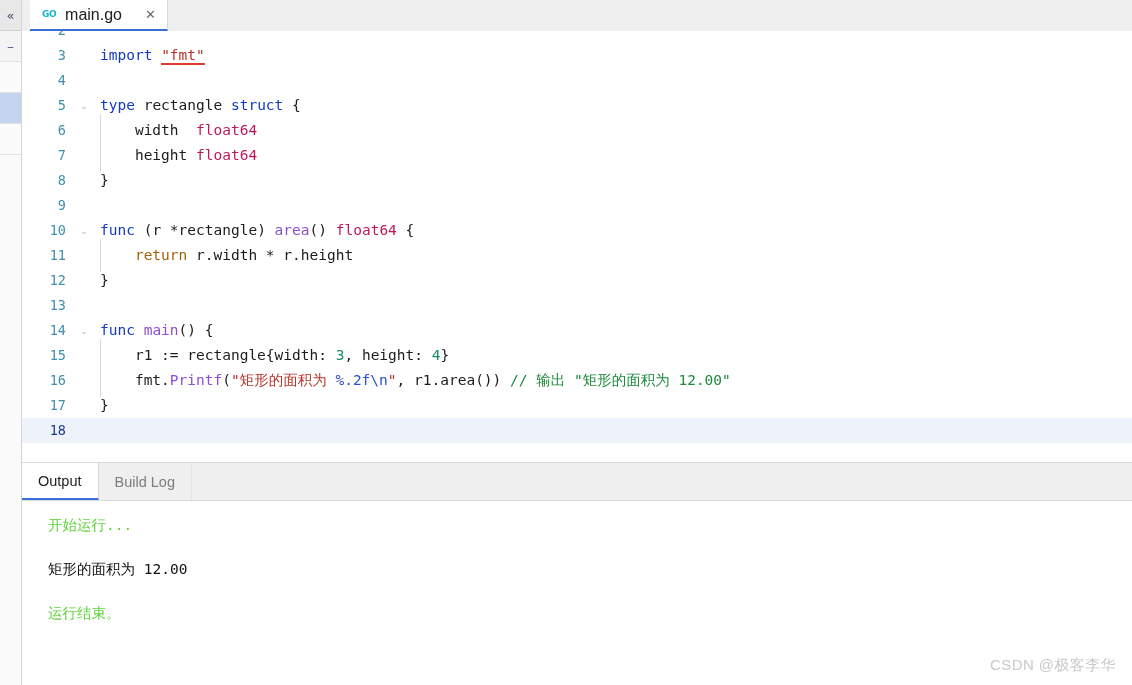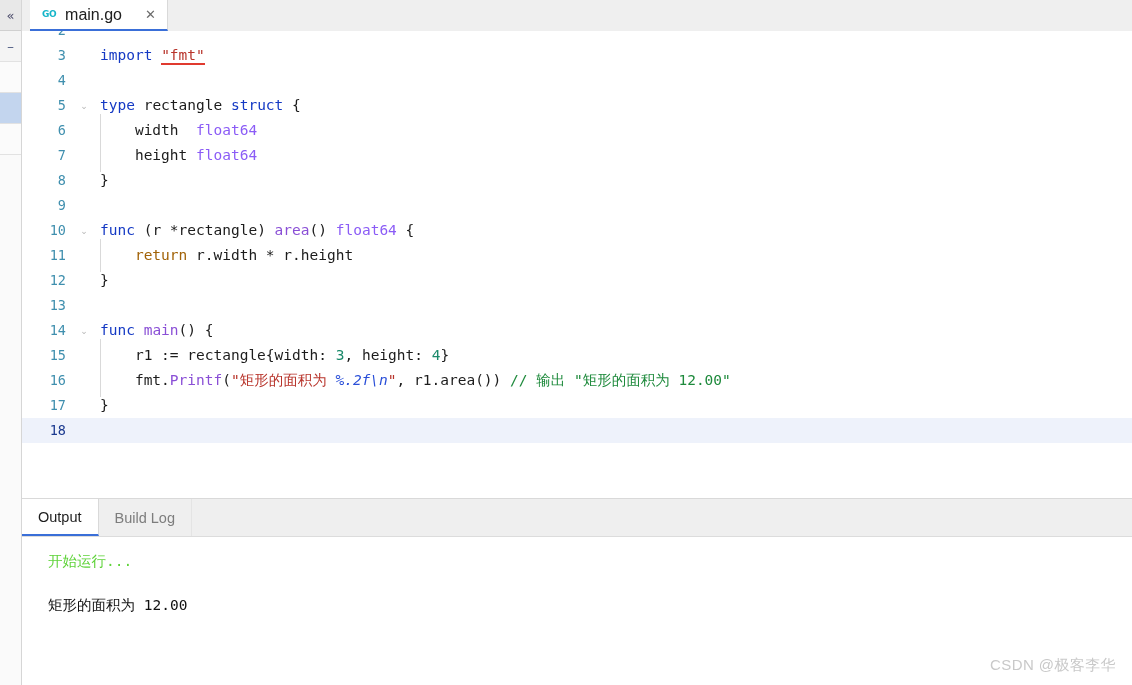--- a/index.html
+++ b/index.html
@@ -174,26 +174,26 @@
   .ind::before {
     content: "";
     position: absolute;
     left: 0; top: -4px; bottom: -4px;
     border-left: 1px solid #d9d9d9;
   }
 
   
   .kw   { color: #1439c4; }            
   .kw2  { color: #a16207; }            
-  .typ  { color: #8b5cf6; }            
+  .typ  { color: #be185d; }            
   .fn   { color: #8a4fd6; }            
   .str  { color: #b8342b; }            
   .strerr { color: #b8342b; border-bottom: 2px solid #e03a2f; }
   .num  { color: #1b8a6b; }            
-  .fmt  { color: #2a4fd8; font-style: italic; }            
+  .fmt  { color: #2a4fd8; }            
   .cmt  { color: #1e8a3c; }            
   .pl   { color: #1c1c1c; }            
 
   
   .panel {
     flex: 0 0 auto;
     display: flex;
     flex-direction: column;
     background: #ffffff;
   }
@@ -218,21 +218,21 @@
     font-family: "Liberation Sans", sans-serif;
   }
   .ptab.active {
     background: #ffffff;
     color: #1d1d1d;
     border-bottom: 2px solid #3a6fd8;
     border-right: 1px solid #d9d9d9;
     justify-content: center;
   }
   .panel-body {
-    height: 148px;
+    height: 184px;
     padding: 16px 0 0 26px;
     box-sizing: border-box;
     background: #ffffff;
     font-family: "DejaVu Sans Mono", monospace;
     font-size: 14.5px;
     line-height: 17px;
   }
   .out-line {
     margin-bottom: 27px;
     white-space: pre;
@@ -314,20 +314,21 @@
         <div class="ptab active">
           <span>Output</span>
         </div>
         <div class="ptab">
           <span>Build Log</span>
         </div>
       </div>
       <div class="panel-body">
         <div class="out-line out-green">开始运行...</div>
         <div class="out-line out-black">矩形的面积为 12.00</div>
+        <div class="out-line out-green">运行结束。</div>
 
       </div>
     </div>
 
   </div>
 </div>
 
 <div class="watermark">CSDN @极客李华</div>
 
 </body></html>

